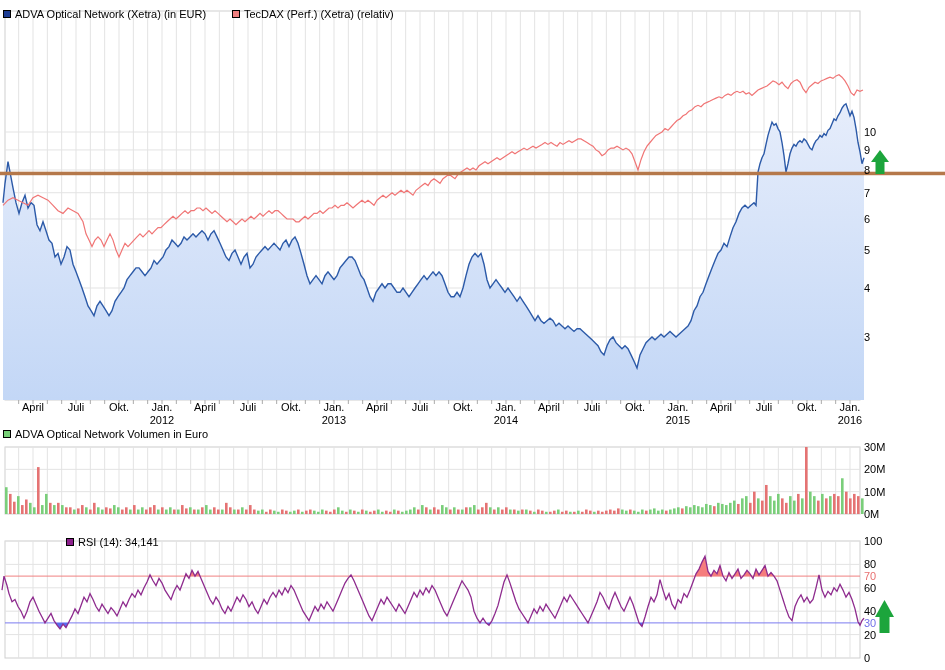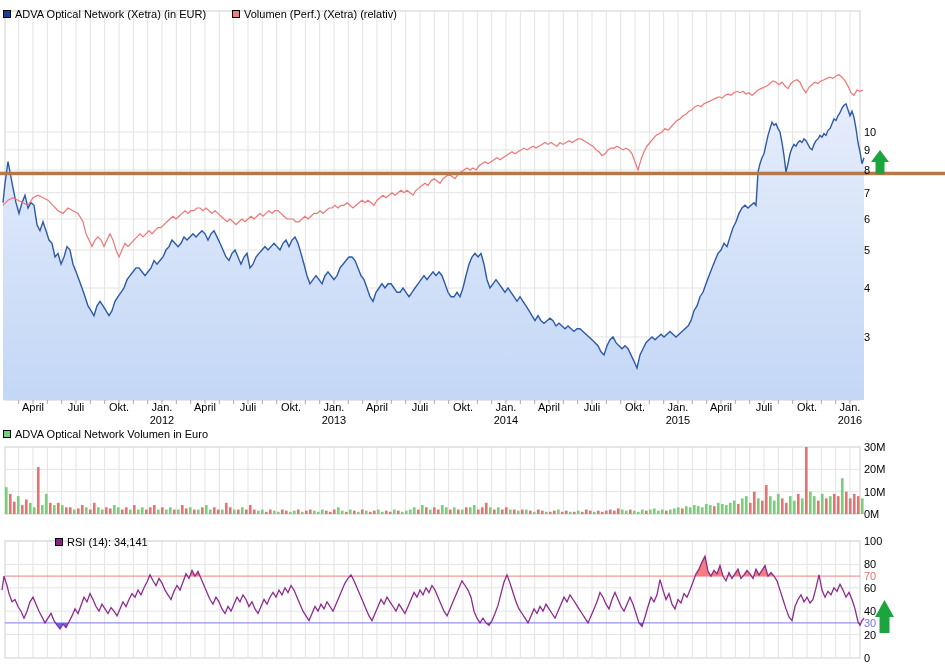--- a/index.html
+++ b/index.html
@@ -615,23 +615,23 @@
       <polygon points="875,617 894,617 884.5,600" fill="#1ca53c"></polygon>
       <rect x="879.5" y="617" width="10" height="16" fill="#1ca53c"></rect>
     </svg>
 
   <div class="legend" style="left:3px;top:0;">
     <span class="sq" id="sw-adva" style="background: rgb(29, 61, 148);"></span>
     <span class="lb">ADVA Optical Network (Xetra) (in EUR)</span>
   </div>
   <div class="legend" style="left:232px;top:0;">
     <span class="sq" id="sw-tecdax" style="background: rgb(240, 128, 128);"></span>
-    <span class="lb">Volumen (Perf.) (Xetra) (relativ)</span>
+    <span class="lb">TecDAX (Perf.) (Xetra) (relativ)</span>
   </div>
   <div class="legend" style="left:3px;top:420px;">
     <span class="sq" id="sw-vol" style="background: rgb(119, 207, 119);"></span>
     <span class="lb">ADVA Optical Network Volumen in Euro</span>
   </div>
-  <div class="legend" style="left:7px;top:528px;padding-left:48px;">
+  <div class="legend" style="left:18px;top:528px;padding-left:48px;">
     <span class="sq" id="sw-rsi" style="background: rgb(139, 31, 139);"></span>
     <span class="lb">RSI (14): 34,141</span>
   </div>
 </div>
 
 </body></html>

